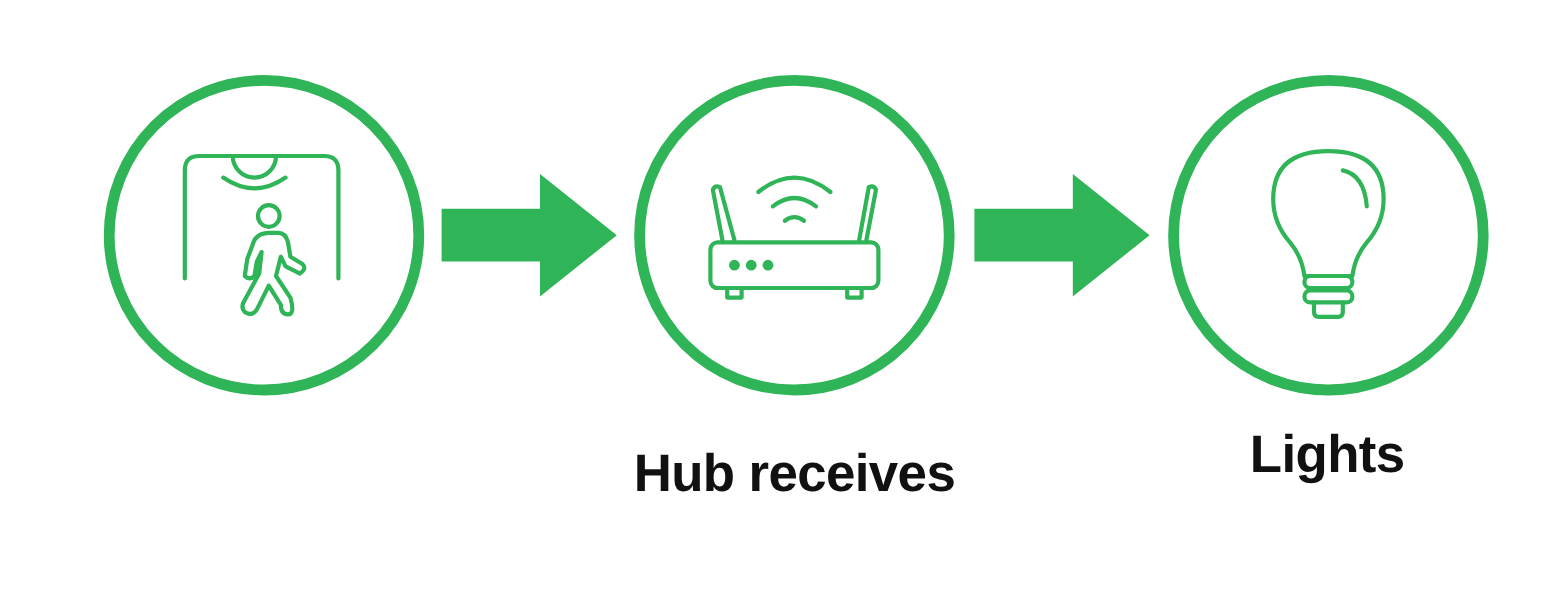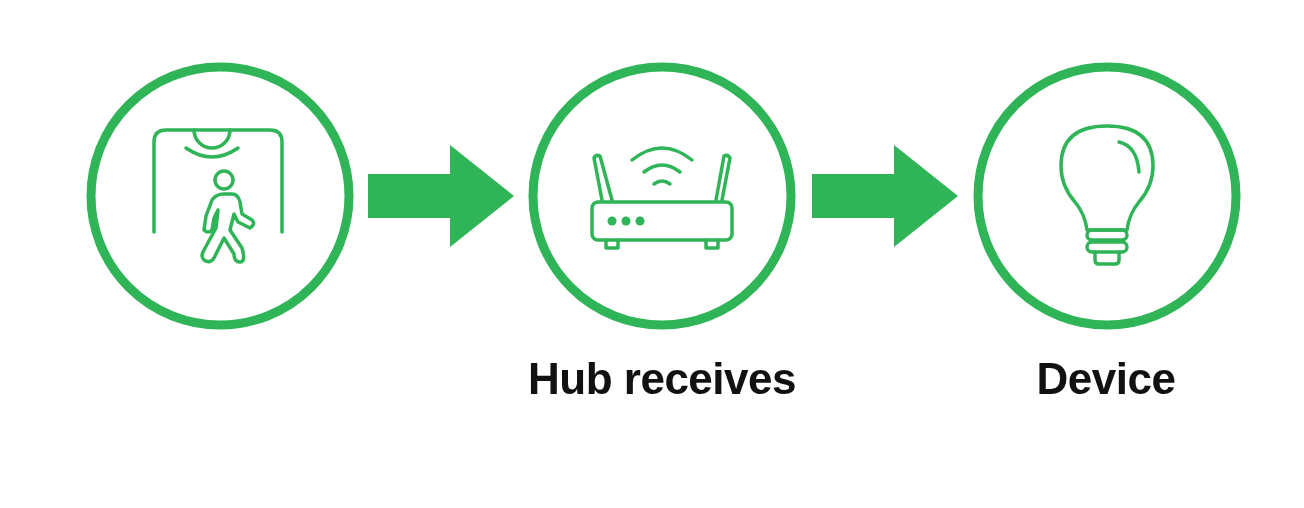--- a/index.html
+++ b/index.html
@@ -115,21 +115,21 @@
         <rect x="114" y="168" width="40" height="10" rx="5"></rect>
         <rect x="114" y="180" width="40" height="10" rx="5"></rect>
         <path d="M122 190 V 198 Q 122 202 126 202 H 142 Q 146 202 146 198 V 190"></path>
       </g>
     </svg>
   </div>
 
   <div class="label" style="left:60px; top:354px;">
   </div>
 
-  <div class="label" style="left:502px; top:354px;">
+  <div class="label" style="left:502px; top:370px;">
     <span>Hub receives</span>
   </div>
 
   <div class="label" style="left:946px; top:354px;">
-    <span>Device</span>
+    <span>Lights</span>
   </div>
 
 </div>
 
 </body></html>

